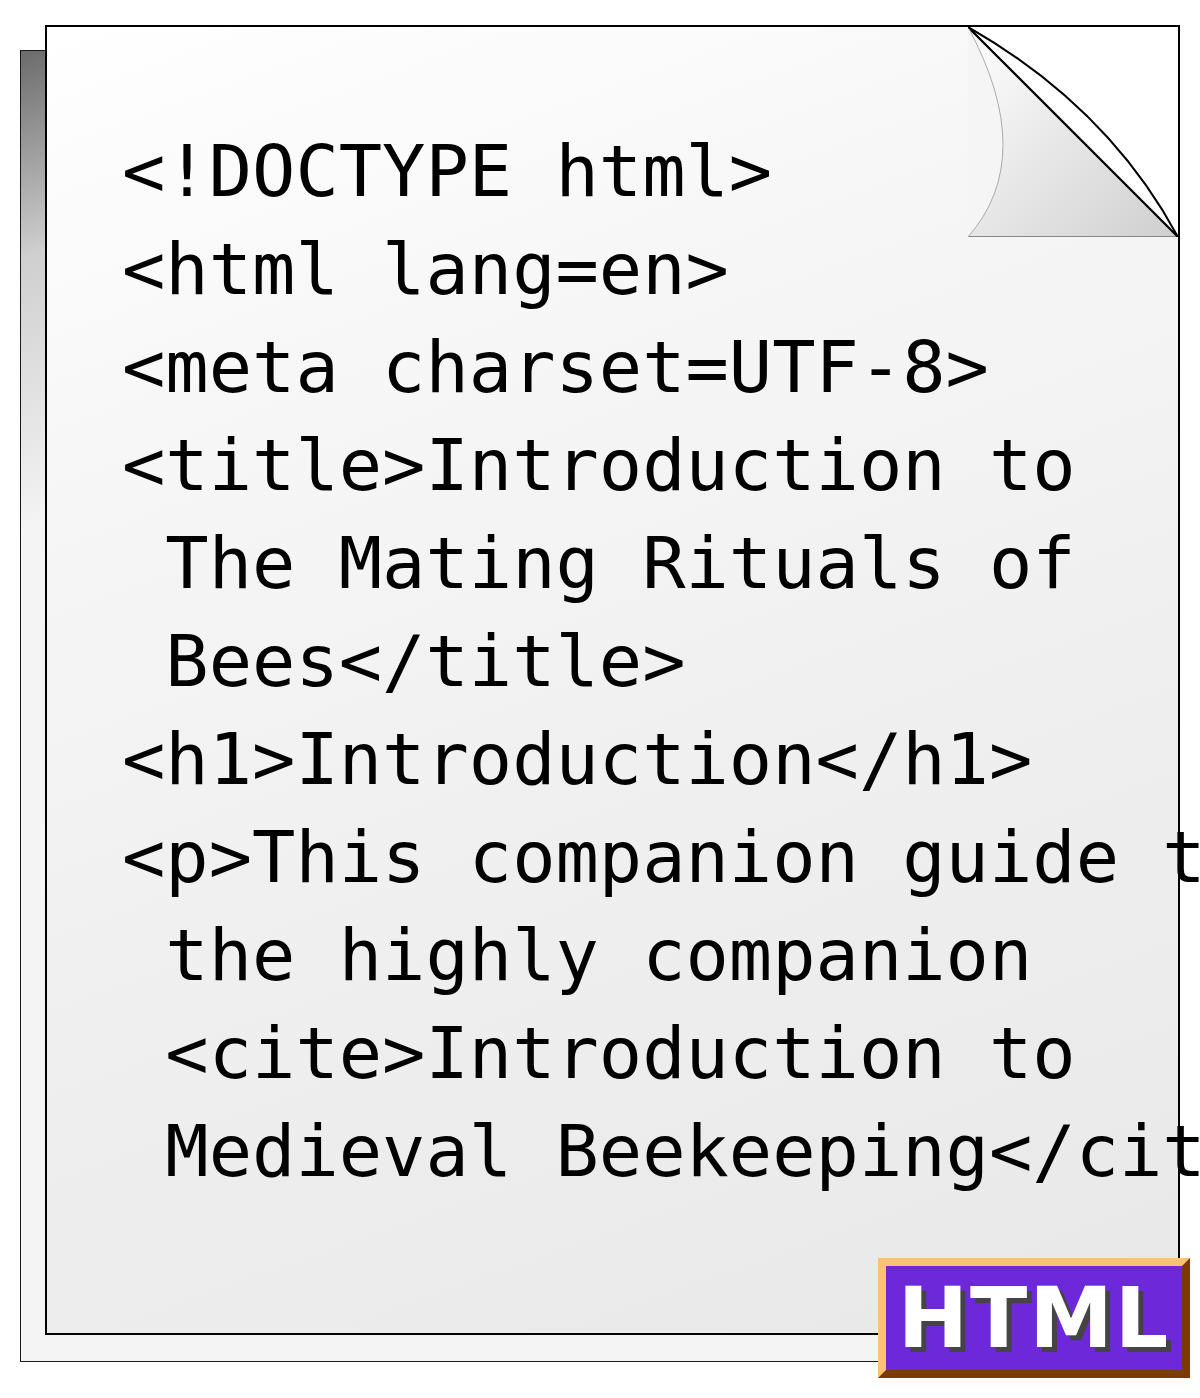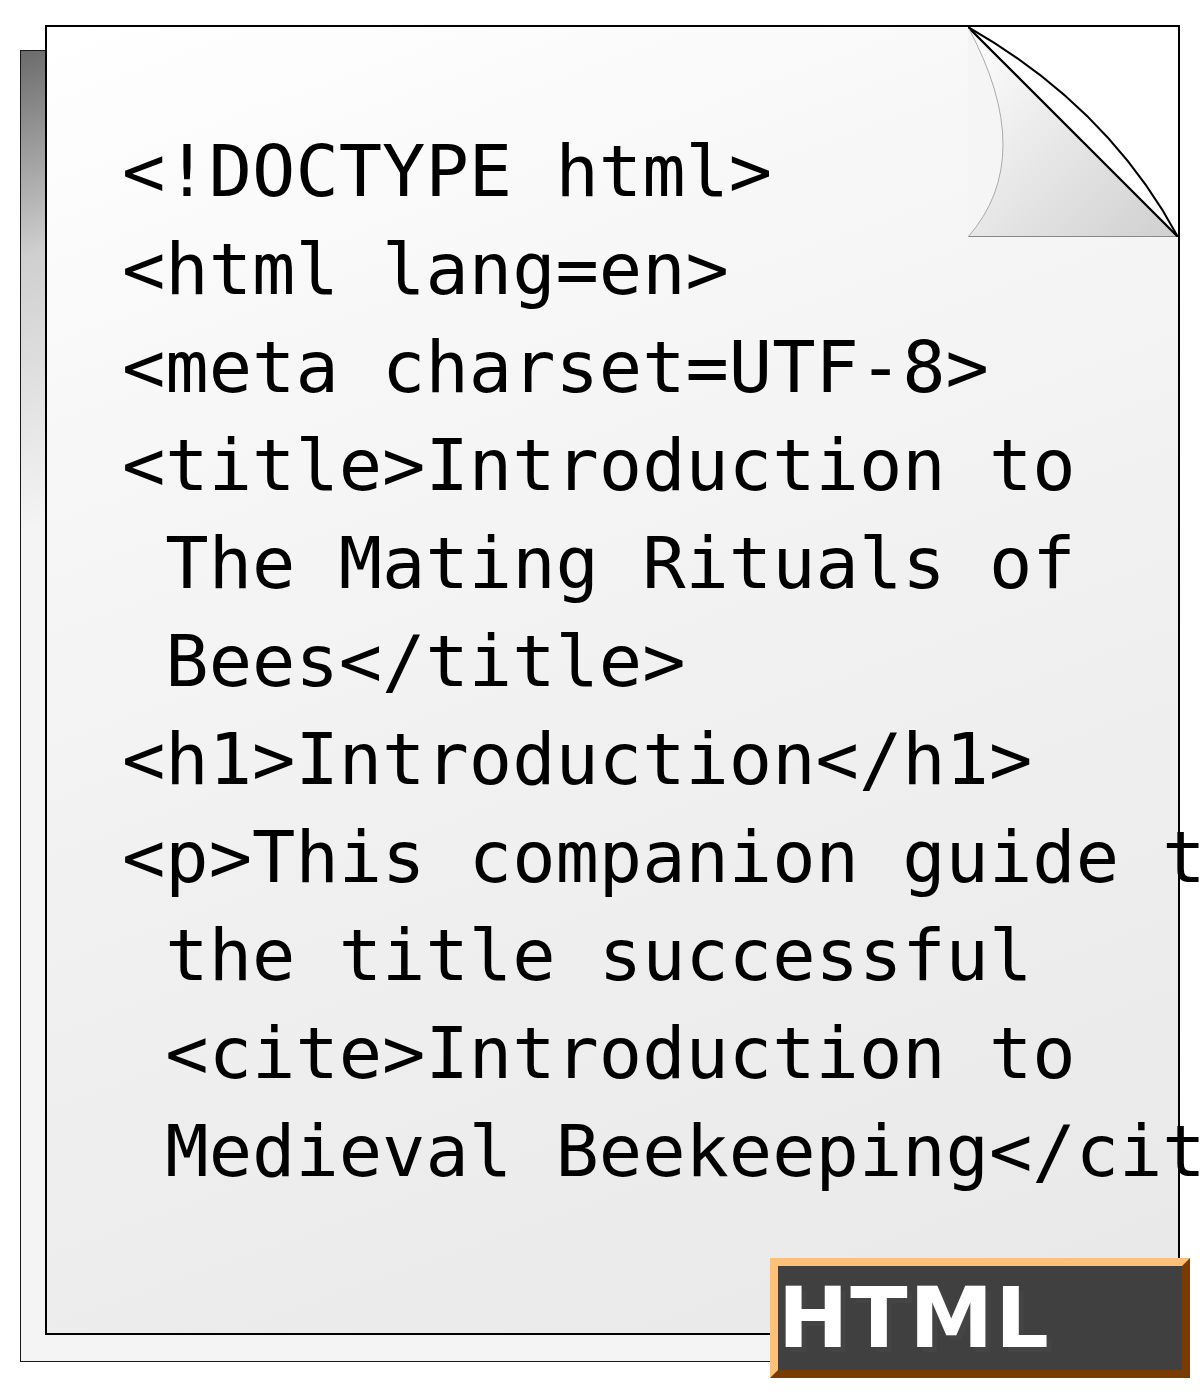--- a/index.html
+++ b/index.html
@@ -48,29 +48,30 @@
     font-size:72px;
     line-height:98px;
     color:#000;
     white-space:pre;
   }
 
   
   .badge{
     position:absolute;
     right:10px; bottom:20px;
-    width:420px; height:120px;
-    background:#404040;
+    width:312px; height:120px;
+    background:#6d28d9;
     border-top:8px solid #ffc07a;
     border-left:8px solid #ffc07a;
     border-right:8px solid #7a3b00;
     border-bottom:8px solid #7a3b00;
     box-sizing:border-box;
     display:flex;
     align-items:center;
+    justify-content:center;
   }
   .badge-text{
     font-family:"DejaVu Sans","Arial Black",Arial,sans-serif;
     font-weight:900;
     font-size:84px;
     letter-spacing:2px;
     color:#fff;
     text-shadow:5px 5px 0 #444;
   }
 </style>
@@ -102,21 +103,21 @@
     </div>
 
     <div class="code"><span>&lt;!DOCTYPE html&gt;</span>
 <span>&lt;html lang=en&gt;</span>
 <span>&lt;meta charset=UTF-8&gt;</span>
 <span>&lt;title&gt;Introduction to</span>
 <span> The Mating Rituals of</span>
 <span> Bees&lt;/title&gt;</span>
 <span>&lt;h1&gt;Introduction&lt;/h1&gt;</span>
 <span>&lt;p&gt;This companion guide to</span>
-<span> the title successful</span>
+<span> the highly companion</span>
 <span> &lt;cite&gt;Introduction to</span>
 <span> Medieval Beekeeping&lt;/cite&gt;…</span></div>
 
   </div>
 
   <div class="badge">
     <span class="badge-text">HTML</span>
   </div>
 
 </div>

